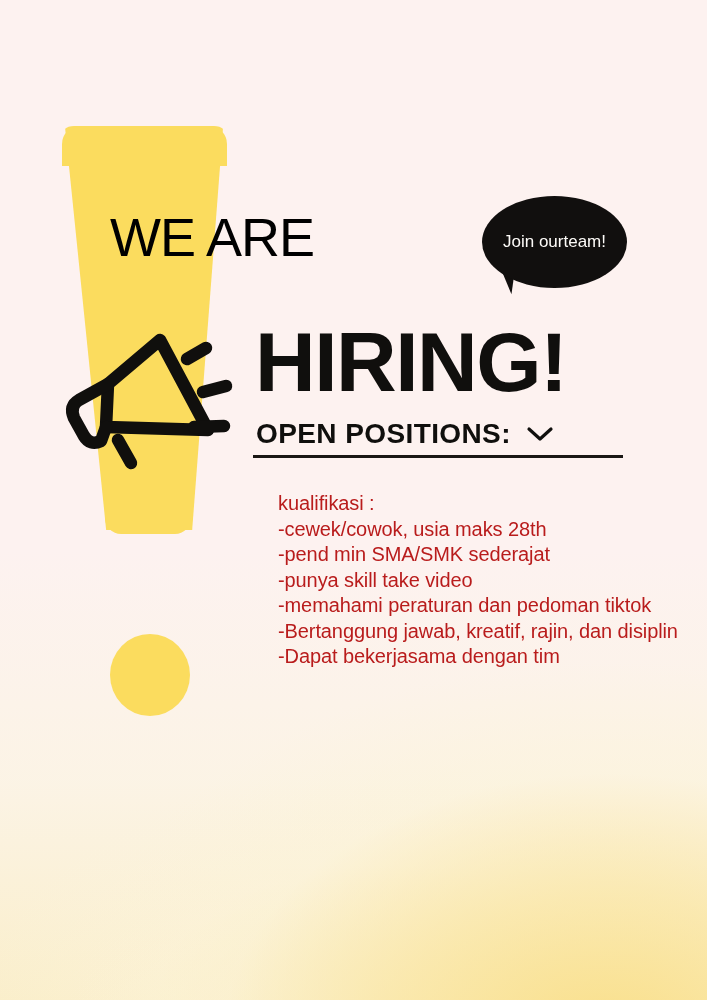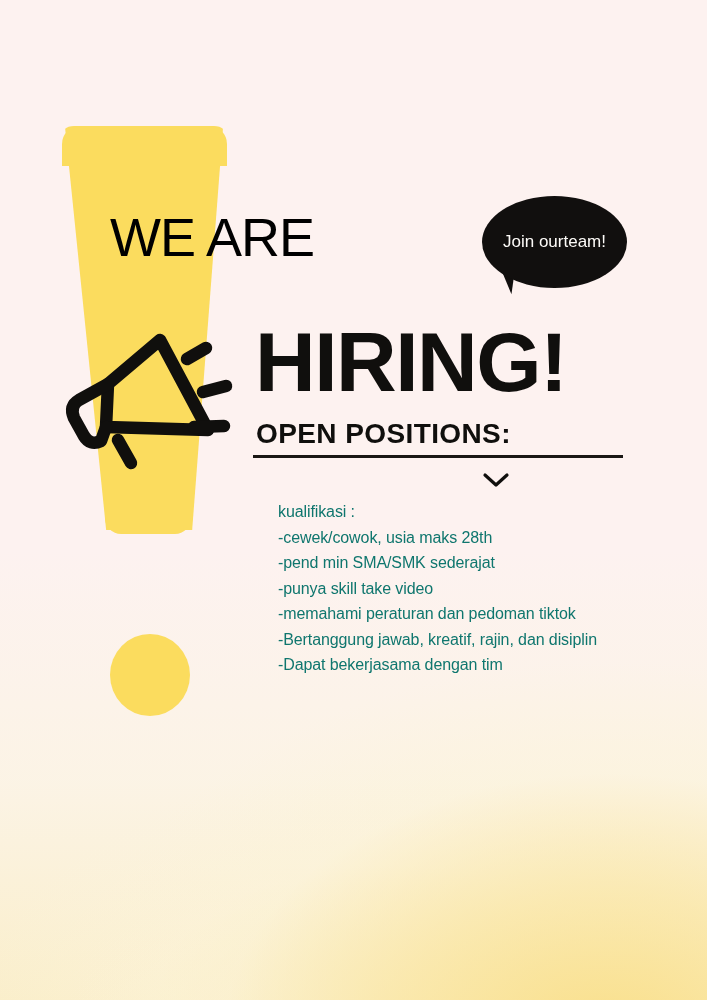--- a/index.html
+++ b/index.html
@@ -136,21 +136,21 @@
 
   
   .open-pos {
     position:absolute;
     left:256px; top:418px;
     font-size:28px;
     font-weight:bold;
     letter-spacing:0.4px;
     color:#100f0d;
     font-family:"Liberation Sans", sans-serif;
-    display:flex; align-items:flex-end; gap:14px;flex-direction:column;
+    display:flex; align-items:center; gap:14px;
   }
   .chev { display:block; }
   .op-rule {
     position:absolute;
     left:253px; top:455px;
     width:370px; height:3px;
     background:#1a1714;
   }
 
   
@@ -160,23 +160,23 @@
     font-size:25px; color:#15120f; font-weight:400;
     letter-spacing:0.1px;
     font-family:"Liberation Sans", sans-serif;
   }
   .job-bullet {
     width:7px; height:7px; border-radius:50%;
     background:#15120f; flex:0 0 auto;
     transform:translateY(-6px);
   }
   .qual-list {
-    margin-top:14px; padding-left:22px;
-    font-size:16px; line-height:25.5px;
-    color:#0f766e; font-weight:400;
+    margin-top:6px; padding-left:22px;
+    font-size:20px; line-height:25.5px;
+    color:#b91c1c; font-weight:400;
     font-family:"Liberation Sans", sans-serif;
     letter-spacing:-0.1px;
   }
   .qual-line { white-space:nowrap; }
 
   
   .placement {
     position:absolute;
     left:0; right:0; top:800px;
     text-align:center;

